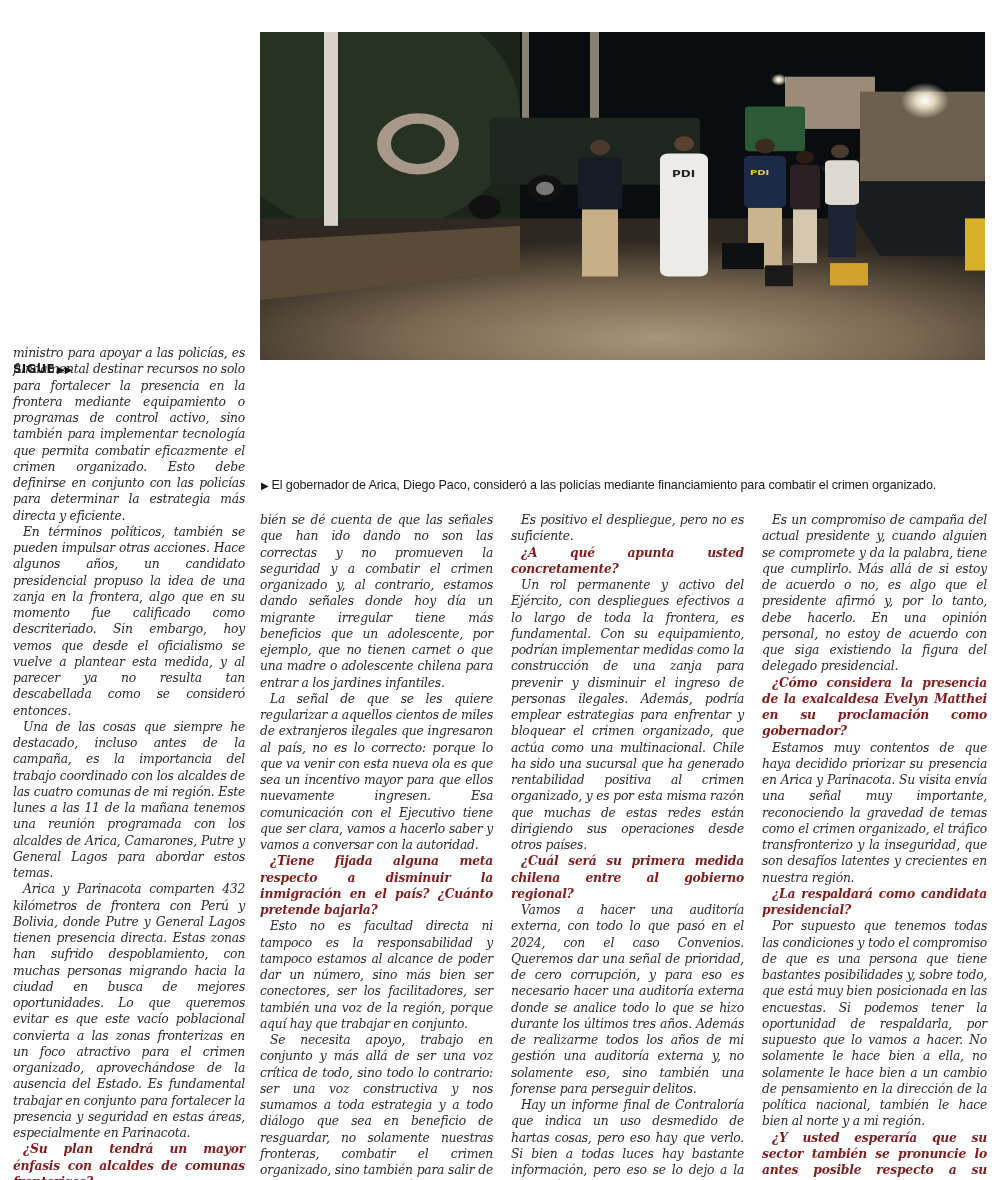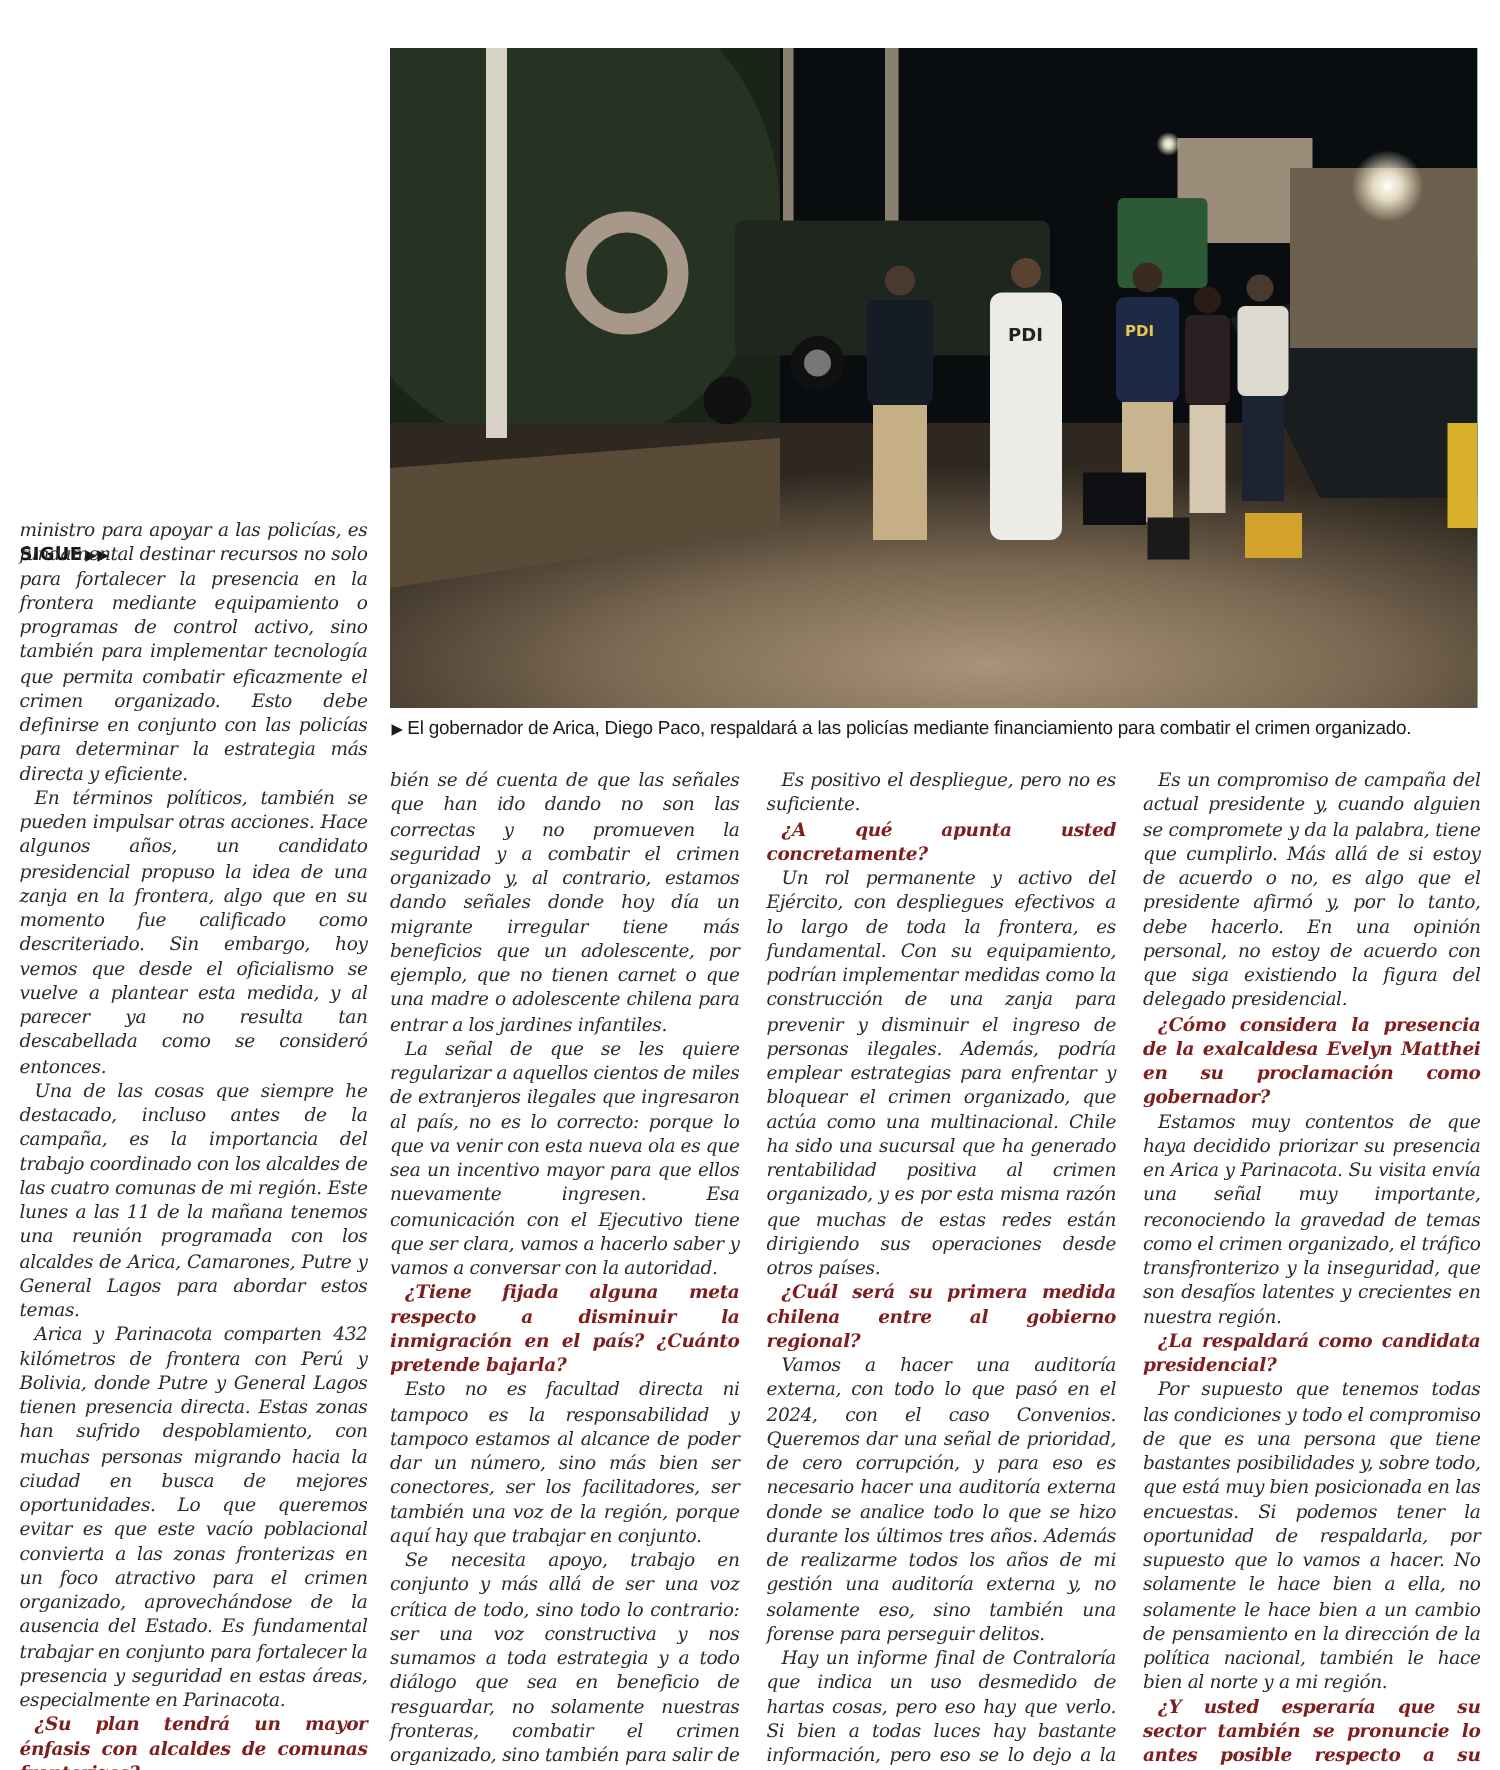--- a/index.html
+++ b/index.html
@@ -1,21 +1,21 @@
 <!DOCTYPE html>
 <html><head>
 <meta charset="utf-8">
 <style>
   html, body { margin: 0; padding: 0; background: #ffffff; }
   body { width: 1000px; height: 1180px; position: relative; overflow: hidden;
          font-family: "DejaVu Serif", "Liberation Serif", serif; color: #2a2a2a; }
   .sigue { position: absolute; left: 13px; top: 318px; font-family: "DejaVu Sans", sans-serif;
            font-weight: bold; font-size: 12px; letter-spacing: 0.2px; color: #111; margin-top: 44px; }
   .sigue .arrows { font-size: 10px; margin-left: 2px; }
-  .photo { position: absolute; left: 260px; top: 32px; width: 725px; height: 440px; overflow: hidden;
+  .photo { position: absolute; left: 260px; top: 32px; width: 725px; height: 328px; overflow: hidden;
            background: #22c55e; }
   .photo svg { display: block; width: 100%; height: 100%; }
   .caption { position: absolute; left: 261px; top: 478px; width: 730px; font-family: "Liberation Sans", sans-serif;
              font-size: 12.6px; color: #1a1a1a; letter-spacing: -0.15px; white-space: nowrap; }
   .caption .tri { font-size: 10px; margin-right: 3px; }
   .col { position: absolute; font-size: 12.35px; line-height: 16.25px; text-align: justify;
          hyphens: manual; letter-spacing: -0.25px; }
   .col p { margin: 0; text-indent: 10px; font-style: italic; }
   .col p.q { font-weight: bold; color: #7f1d1d; }
   .col p.cont { text-indent: 0; }
@@ -92,21 +92,21 @@
       <rect x="565" y="172" width="34" height="60" rx="5" fill="#dedad2"></rect>
       <rect x="568" y="232" width="28" height="70" fill="#1c2434"></rect>
     </g>
     <rect x="462" y="283" width="42" height="35" fill="#0e1014"></rect>
     <rect x="570" y="310" width="38" height="30" fill="#d2a22c"></rect>
     <rect x="505" y="313" width="28" height="28" fill="#1a1a1a"></rect>
   </svg>
 </div>
 
 <div class="caption">
-  <span class="tri">▶</span><span>El gobernador de Arica, Diego Paco, respaldará a las policías mediante financiamiento para combatir el crimen organizado.</span>
+  <span class="tri">▶</span><span>El gobernador de Arica, Diego Paco, consideró a las policías mediante financiamiento para combatir el crimen organizado.</span>
 </div>
 
 <div class="col" id="col1">
     <p class="cont"><span>ministro para apoyar a las policías, es fundamental destinar recursos no solo para fortalecer la presencia en la frontera mediante equipamiento o programas de control activo, sino también para implementar tecnología que permita combatir eficazmente el crimen organizado. Esto debe definirse en conjunto con las policías para determinar la estrategia más directa y eficiente.</span></p>
     <p class=""><span>En términos políticos, también se pueden impulsar otras acciones. Hace algunos años, un candidato presidencial propuso la idea de una zanja en la frontera, algo que en su momento fue calificado como descriteriado. Sin embargo, hoy vemos que desde el oficialismo se vuelve a plantear esta medida, y al parecer ya no resulta tan descabellada como se consideró entonces.</span></p>
     <p class=""><span>Una de las cosas que siempre he destacado, incluso antes de la campaña, es la importancia del trabajo coordinado con los alcaldes de las cuatro comunas de mi región. Este lunes a las 11 de la mañana tenemos una reunión programada con los alcaldes de Arica, Camarones, Putre y General Lagos para abordar estos temas.</span></p>
     <p class=""><span>Arica y Parinacota comparten 432 kilómetros de frontera con Perú y Bolivia, donde Putre y General Lagos tienen presencia directa. Estas zonas han sufrido despoblamiento, con muchas personas migrando hacia la ciudad en busca de mejores oportunidades. Lo que queremos evitar es que este vacío poblacional convierta a las zonas fronterizas en un foco atractivo para el crimen organizado, aprovechándose de la ausencia del Estado. Es fundamental trabajar en conjunto para fortalecer la presencia y seguridad en estas áreas, especialmente en Parinacota.</span></p>
     <p class="q"><span>¿Su plan tendrá un mayor énfasis con alcaldes de comunas fronterizas?</span></p>
   </div>
 <div class="col" id="col2">

